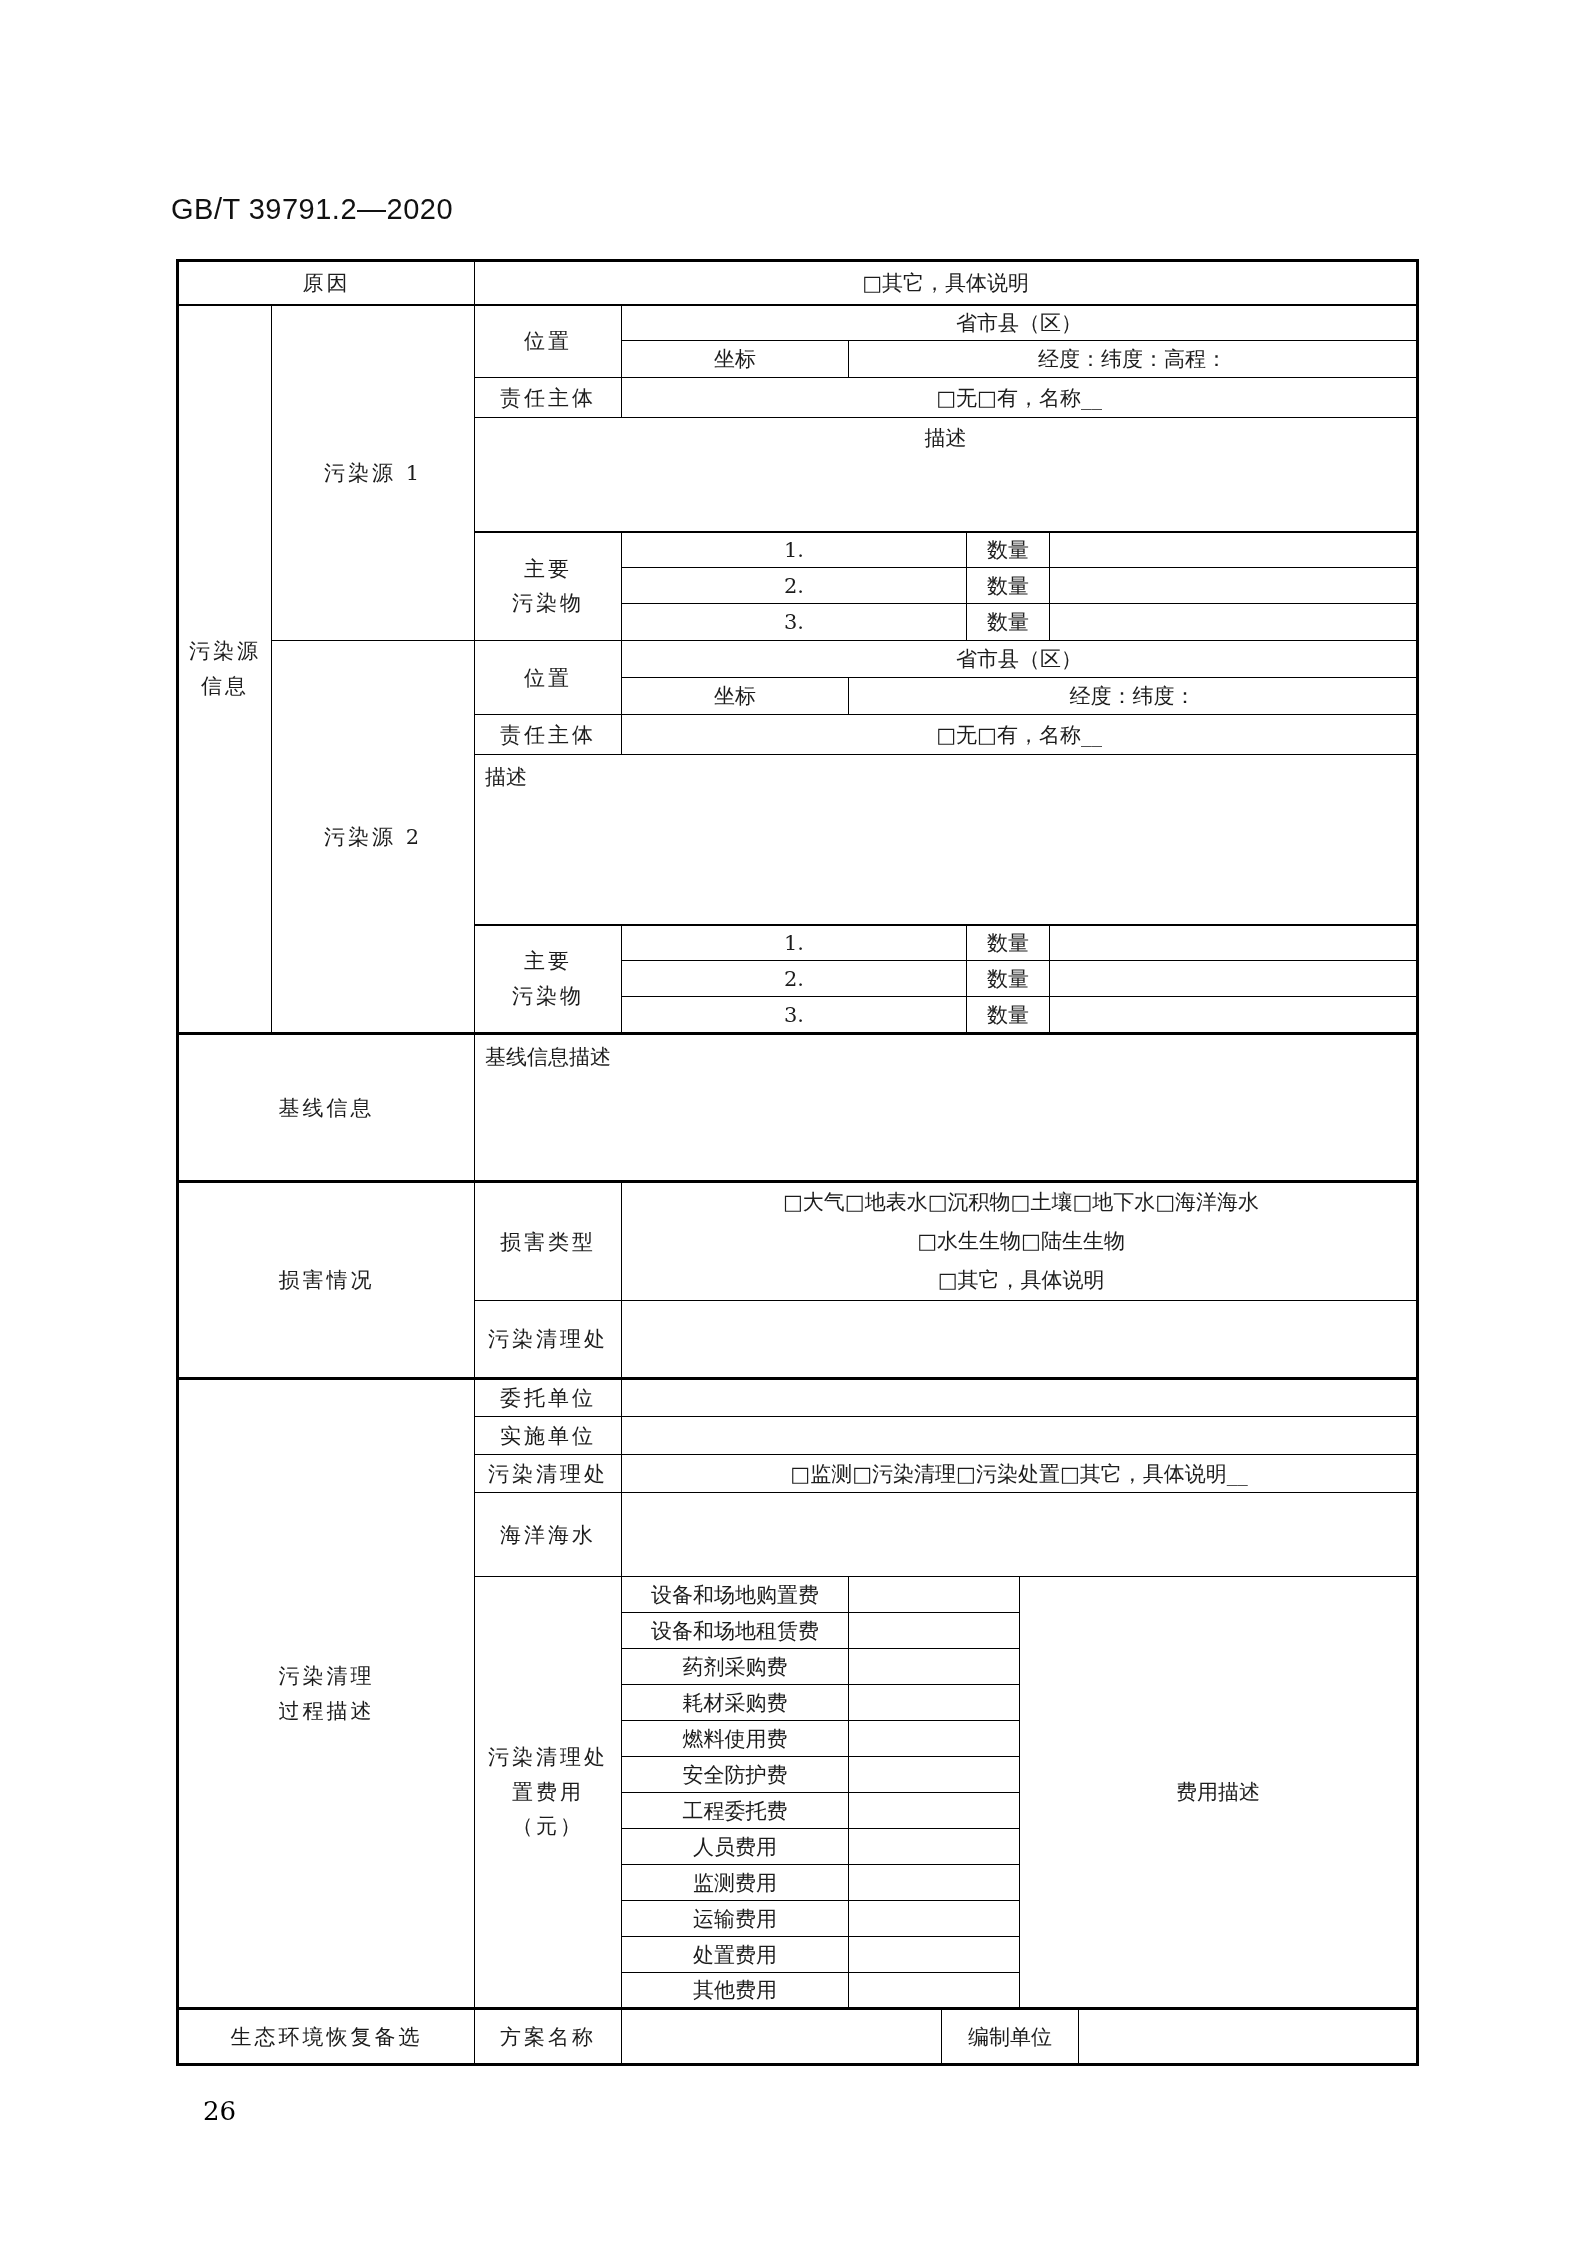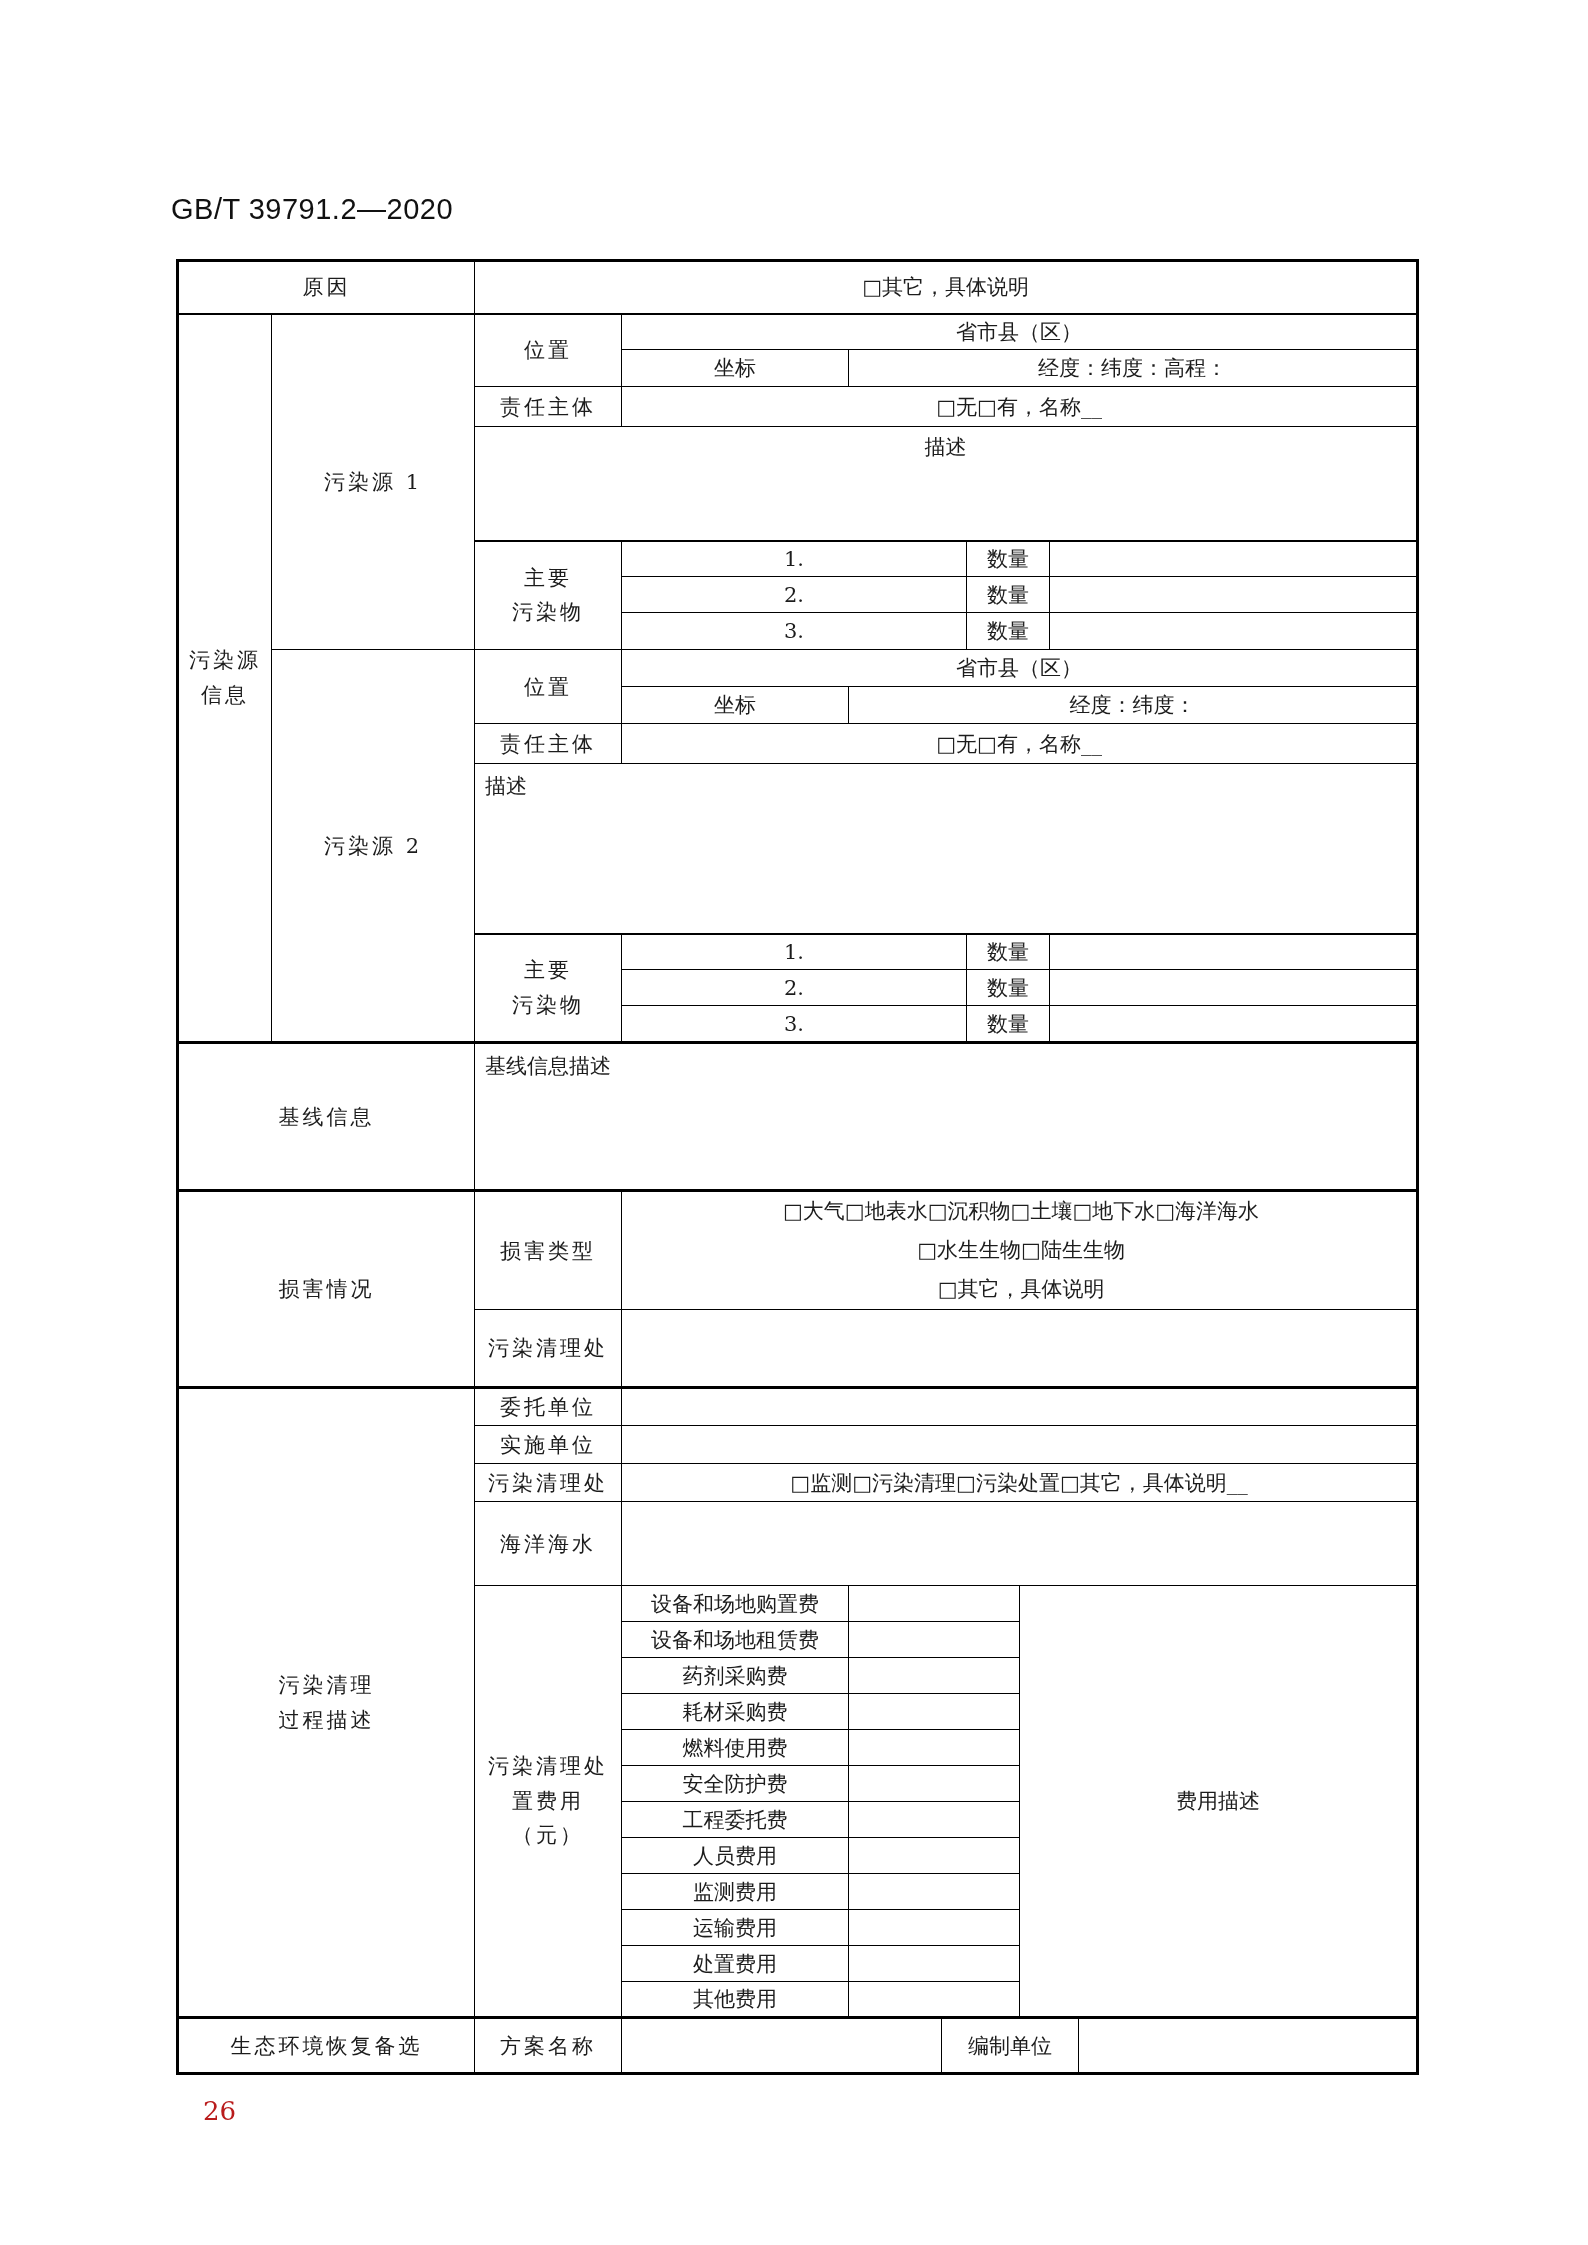--- a/index.html
+++ b/index.html
@@ -30,21 +30,21 @@
   tr.sec > td{border-top:3px solid #000;}
   tr.sub > td{border-top:2px solid #000;}
   td.lab{letter-spacing:3px;}
   td.tl{text-align:left;vertical-align:top;padding:8px 10px;}
   td.tc{vertical-align:top;padding-top:6px;}
   td.multi span{display:block;line-height:1.65;text-align:center;}
   td.cklines{text-align:center;vertical-align:middle;padding-left:8px;}
   td.cklines span{display:block;line-height:39px;}
   .page-number{
     position:absolute;left:203px;top:2096px;
-    font-size:26px;color:#b91c1c;
+    font-size:26px;color:#000000;
   }
 </style>
 </head>
 <body>
 
 <div class="doc-header">GB/T 39791.2—2020</div>
 
 <table class="form">
   <colgroup>
     <col style="width:94px">
@@ -53,21 +53,21 @@
     <col style="width:227px">
       <col style="width:93px">
       <col style="width:25px">
     <col style="width:53px">
       <col style="width:30px">
       <col style="width:29px">
     <col style="width:339px">
   </colgroup>
 
   <tbody>
-      <tr style="height:53px">
+      <tr style="height:44px">
     <td colspan="2" class="lab">原因</td>
     <td colspan="8">□其它，具体说明</td>
   </tr>
 
   <tr style="height:36px" class="sub">
     <td rowspan="14" class="lab multi">
       <span>污染源</span>
       <span>信息</span>
     </td>
     <td rowspan="7" class="lab">污染源 1</td>

